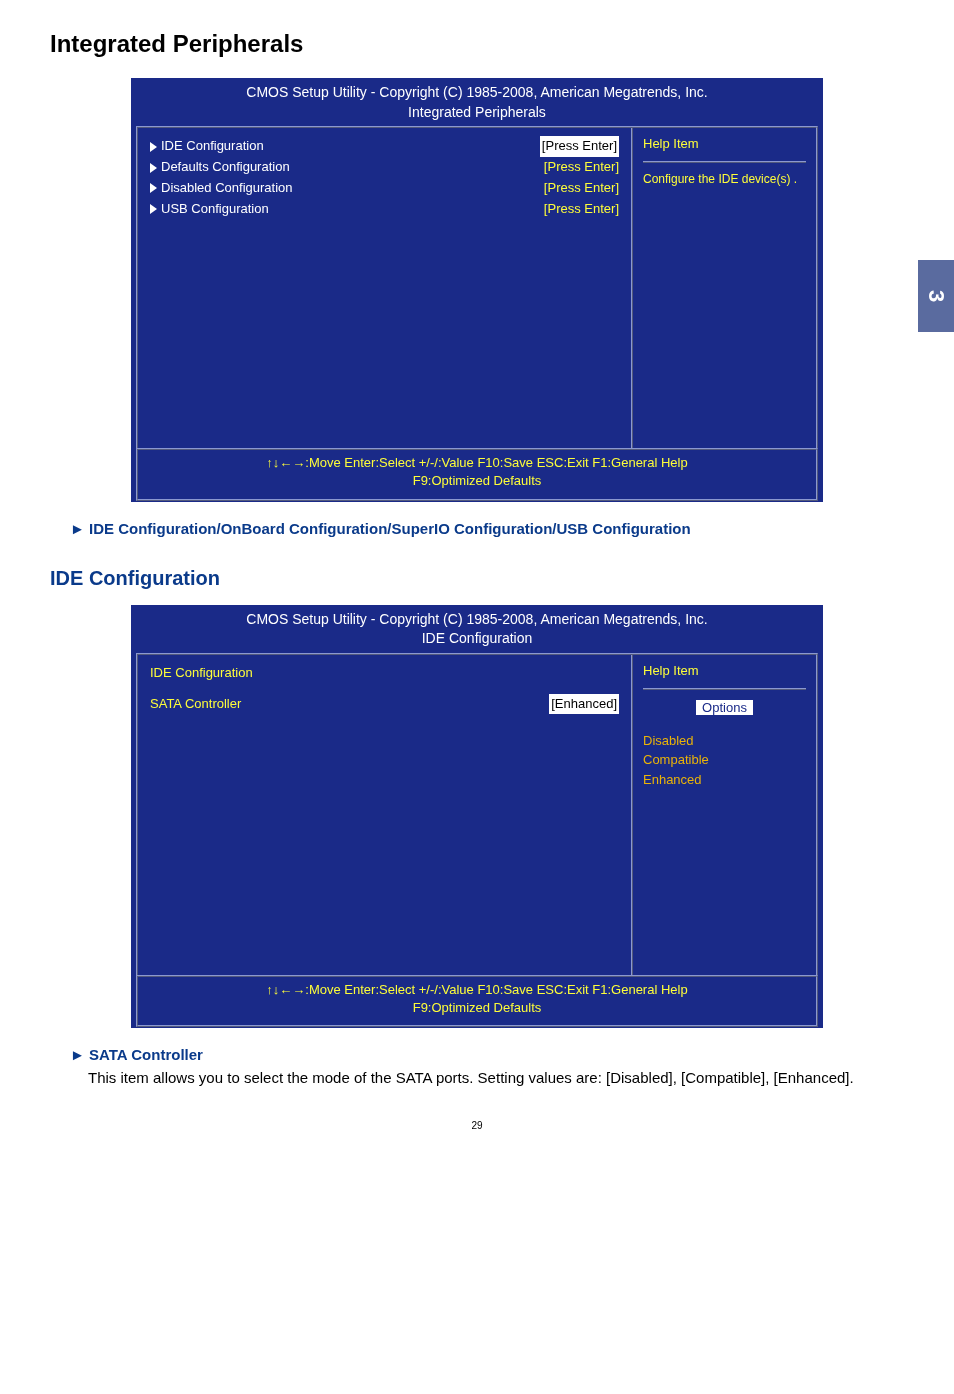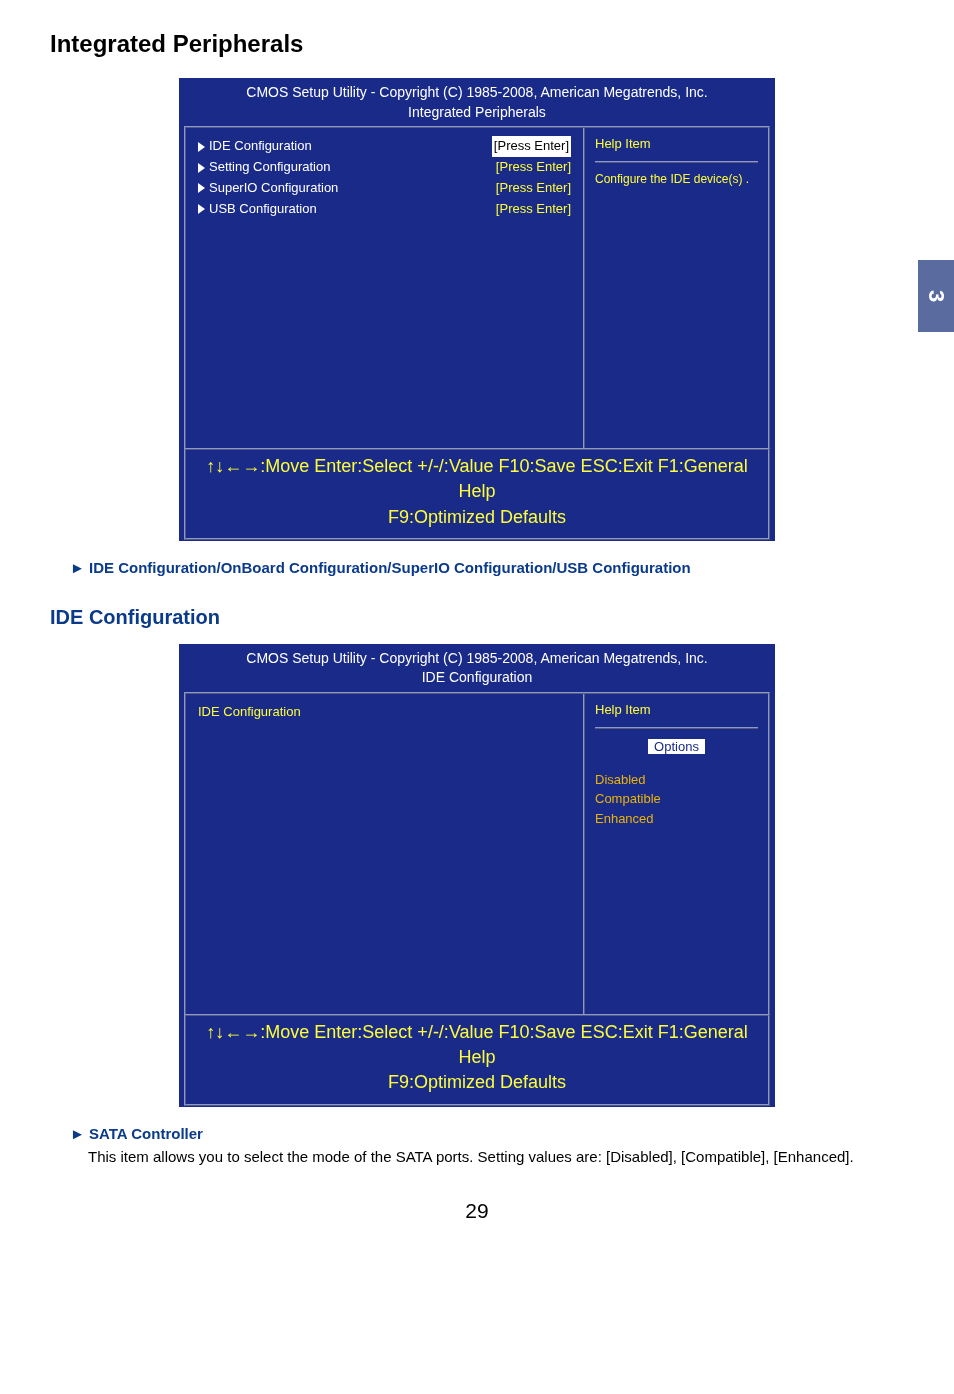--- a/index.html
+++ b/index.html
@@ -1,39 +1,39 @@
 <!DOCTYPE html>
 <html><head>
 <meta charset="utf-8">
 <style>
 * { margin: 0; padding: 0; box-sizing: border-box; }
 body { font-family: Arial, Helvetica, sans-serif; background: #fff; width: 954px; margin: 0 auto; padding: 30px 50px 40px; position: relative; }
 .page-title { font-size: 24px; font-weight: bold; color: #000; margin-bottom: 20px; }
 .section-title { font-size: 20px; font-weight: bold; color: #0a3a8a; margin: 30px 0 15px; }
 .bios-title { color: #fff; font-size: 14px; text-align: center; padding: 4px 0; line-height: 1.4; background: #1a2a88; }
-.bios-box { background: #1a2a88; width: 596px; margin: 0 auto; border: 1px solid #1a2a88; }
+.bios-box { background: #1a2a88; width: 692px; margin: 0 auto; border: 1px solid #1a2a88; }
 .bios-inner { display: flex; border-top: 2px ridge #8b98d0; border-left: 2px ridge #8b98d0; border-right: 2px ridge #8b98d0; margin: 0 4px; }
 .bios-left { flex: 1; padding: 8px 12px; min-height: 320px; background: #1a2a88; }
 .bios-right { width: 185px; padding: 8px 10px; background: #1a2a88; border-left: 2px ridge #8b98d0; }
 .bios-row { display: flex; font-size: 13px; line-height: 1.6; color: #fdfd3a; }
 .bios-row.white { color: #fff; }
 .bios-label { flex: 1; }
 .bios-value { color: #fdfd3a; margin-left: 40px; }
 .bios-value.sel { background: #fff; color: #000; padding: 0 2px; }
 .help-title { color: #fdfd3a; font-size: 13px; text-align: left; margin-bottom: 10px; }
 .help-body { color: #fdfd3a; font-size: 12px; line-height: 1.4; }
 .options-label { background: #fff; color: #1a2a88; display: inline-block; padding: 0 6px; font-size: 13px; margin-bottom: 8px; }
 .options-list { color: #eab308; font-size: 13px; line-height: 1.5; }
-.bios-footer { color: #fdfd3a; font-size: 18px; text-align: center; padding: 4px 0 8px; background: #1a2a88; margin: 0 4px; border-top: 2px ridge #8b98d0; border-left: 2px ridge #8b98d0; border-right: 2px ridge #8b98d0; border-bottom: 2px ridge #8b98d0; line-height: 1.4; }
+.bios-footer { color: #fdfd3a; font-size: 13px; text-align: center; padding: 4px 0 8px; background: #1a2a88; margin: 0 4px; border-top: 2px ridge #8b98d0; border-left: 2px ridge #8b98d0; border-right: 2px ridge #8b98d0; border-bottom: 2px ridge #8b98d0; line-height: 1.4; }
 .note-block { margin: 18px 20px 0; }
 .note-head { font-size: 15px; font-weight: bold; color: #0a3a8a; }
 .note-body { font-size: 15px; color: #000; margin-top: 3px; line-height: 1.6; padding-left: 18px; }
 .side-tab { position: absolute; right: 0; top: 260px; background: #5a6b9f; color: #fff; font-size: 22px; font-weight: bold; width: 36px; height: 72px; display: flex; align-items: center; justify-content: center; }
 .side-tab span { transform: rotate(90deg); }
-.footer-pageno { text-align: center; font-size: 21px; color: #000; margin-top: 30px; }
+.footer-pageno { text-align: center; font-size: 10px; color: #000; margin-top: 30px; }
 .tri { display: inline-block; width: 0; height: 0; border-top: 5px solid transparent; border-bottom: 5px solid transparent; border-left: 7px solid currentColor; margin-right: 4px; vertical-align: middle; }
 </style>
 </head>
 <body>
 
 <div class="side-tab">
     <span>3</span>
   </div>
 
 <div class="page-title">Integrated Peripherals</div>
@@ -43,25 +43,25 @@
     <span>CMOS Setup Utility - Copyright (C) 1985-2008, American Megatrends, Inc.</span><br>
     <span>Integrated Peripherals</span>
   </div>
   <div class="bios-inner">
     <div class="bios-left">
       <div class="bios-row white">
         <span class="bios-label"><span class="tri"></span><span>IDE Configuration</span></span>
         <span class="bios-value sel">[Press Enter]</span>
       </div>
       <div class="bios-row white">
-        <span class="bios-label"><span class="tri"></span><span>Setting Configuration</span></span>
+        <span class="bios-label"><span class="tri"></span><span>Defaults Configuration</span></span>
         <span class="bios-value">[Press Enter]</span>
       </div>
       <div class="bios-row white">
-        <span class="bios-label"><span class="tri"></span><span>SuperIO Configuration</span></span>
+        <span class="bios-label"><span class="tri"></span><span>Disabled Configuration</span></span>
         <span class="bios-value">[Press Enter]</span>
       </div>
       <div class="bios-row white">
         <span class="bios-label"><span class="tri"></span><span>USB Configuration</span></span>
         <span class="bios-value">[Press Enter]</span>
       </div>
     </div>
     <div class="bios-right">
       <div class="help-title">Help Item</div>
       <div style="border-top:2px ridge #8b98d0; margin-bottom:8px;"></div>
@@ -84,20 +84,24 @@
   <div class="bios-title">
     <span>CMOS Setup Utility - Copyright (C) 1985-2008, American Megatrends, Inc.</span><br>
     <span>IDE Configuration</span>
   </div>
   <div class="bios-inner">
     <div class="bios-left">
       <div class="bios-row">
         <span class="bios-label">IDE Configuration</span>
       </div>
       <div style="height:10px"></div>
+      <div class="bios-row">
+        <span class="bios-label">SATA Controller</span>
+        <span class="bios-value sel">[Enhanced]</span>
+      </div>
     </div>
     <div class="bios-right">
       <div class="help-title">Help Item</div>
       <div style="border-top:2px ridge #8b98d0; margin-bottom:8px;"></div>
       <div style="text-align:center; margin-bottom:8px;text-decoration:underline;"><span class="options-label">Options</span></div>
       <div class="options-list">
         <div>Disabled</div>
         <div>Compatible</div>
         <div>Enhanced</div>
       </div>

